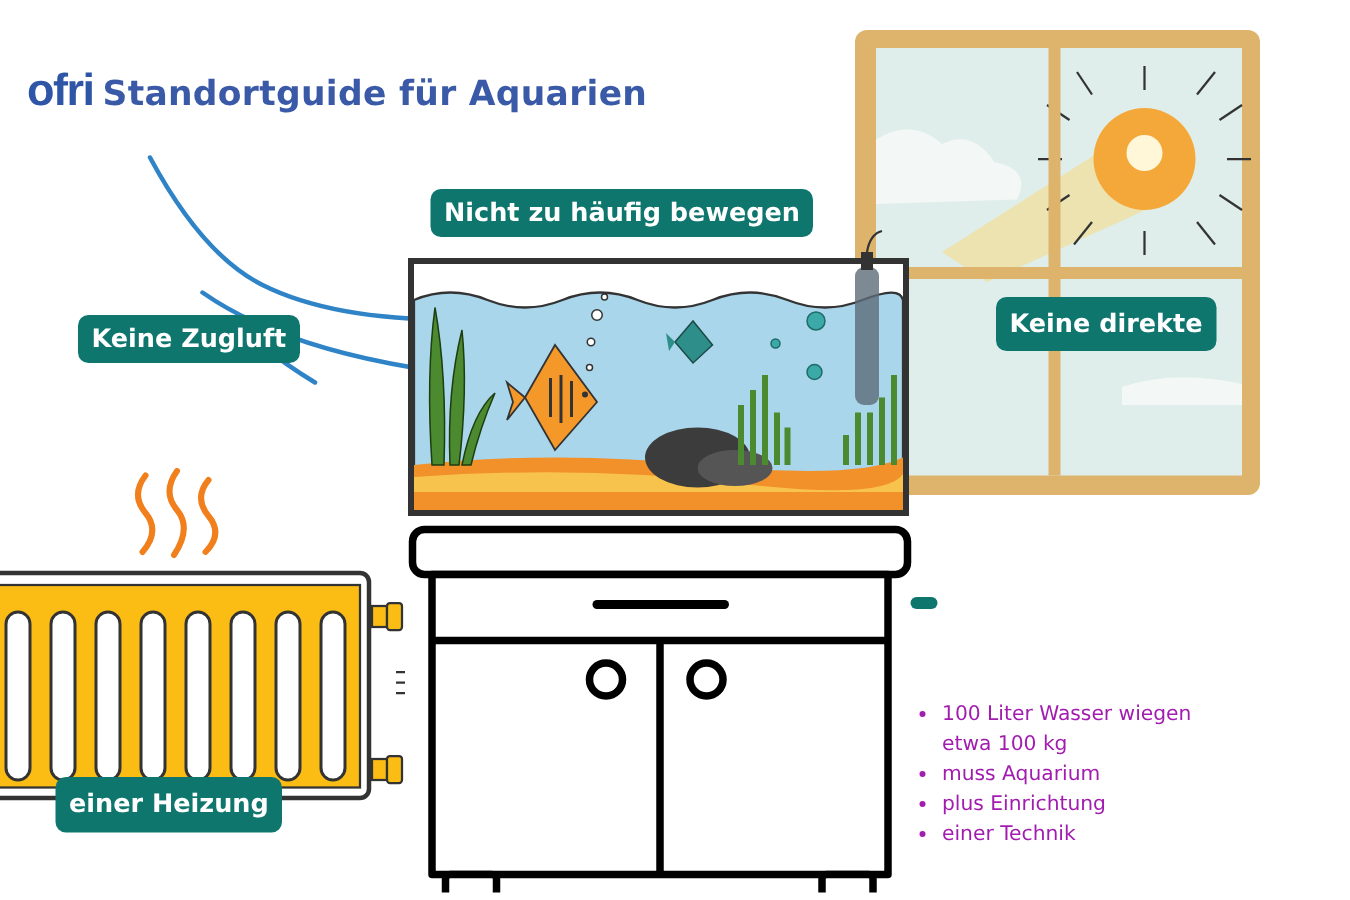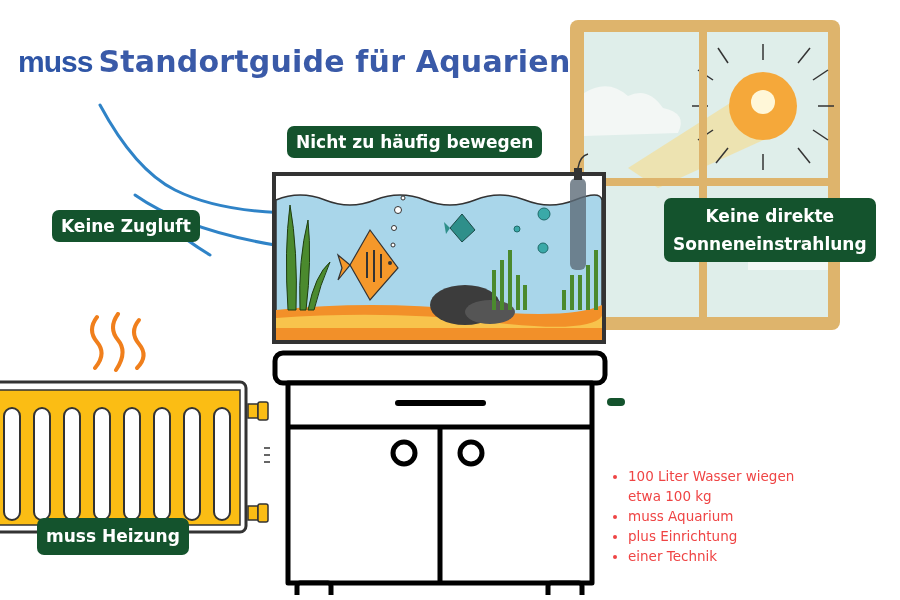--- a/index.html
+++ b/index.html
@@ -1,30 +1,30 @@
 <!DOCTYPE html>
 <html><head>
 <meta charset="utf-8">
 <style>
   html, body { margin:0; padding:0; }
   body { width:900px; height:600px; position:relative; overflow:hidden; background:#ffffff; font-family:"DejaVu Sans", sans-serif; }
   .abs { position:absolute; }
   .title { left:18px; top:44px; font-size:27px; font-weight:bold; color:#3a5aa8; white-space:nowrap; letter-spacing:0.2px; }
   .title .logo { font-family:"Liberation Sans", sans-serif; font-weight:900; font-size:30px; color:#2e55a6; letter-spacing:-1px; margin-right:6px; }
-  .title .text { font-family:"DejaVu Sans", sans-serif; font-weight:bold; font-size:30px; }
-  .label { background:#14532d; color:#fff; font-weight:bold; font-size:17px; border-radius:7px; padding:4px 9px; line-height:24px; white-space:nowrap; }
+  .title .text { font-family:"DejaVu Sans", sans-serif; font-weight:bold; font-size:23px; }
+  .label { background:#0f766e; color:#fff; font-weight:bold; font-size:17px; border-radius:7px; padding:4px 9px; line-height:24px; white-space:nowrap; }
   svg { position:absolute; }
-  .bullets { left:610px; top:466px; font-size:13.5px; color:#ef4444; line-height:20px; margin:0; padding-left:18px; }
+  .bullets { left:610px; top:466px; font-size:13.5px; color:#a21caf; line-height:20px; margin:0; padding-left:18px; }
   .bullets li { margin:0; }
 </style>
 </head>
 <body>
 
 <div class="abs title">
-  <span class="logo">muss</span><span class="text">Standortguide für Aquarien</span>
+  <span class="logo">ofri</span><span class="text">Standortguide für Aquarien</span>
 </div>
 
 <svg style="left:568px;top:18px" width="275" height="315" viewBox="0 0 275 315">
   <rect x="2" y="2" width="270" height="310" rx="8" fill="#deb46c"></rect>
   <rect x="16" y="14" width="244" height="285" fill="#dfeeea"></rect>
 
   <path d="M16 75 Q40 60 60 78 Q80 68 95 90 Q120 95 110 115 L16 118 Z" fill="#f3f7f5"></path>
   <path d="M180 240 Q215 228 260 238 L260 252 L180 252 Z" fill="#f3f7f5"></path>
 
   <path d="M60 150 L170 80 L200 120 L90 170 Z" fill="#f7dc8a" opacity="0.6"></path>
@@ -169,28 +169,27 @@
 <div class="abs label" style="left:52px;top:162px;margin-top:48px;">
   <span>Keine Zugluft</span>
 </div>
 
 <div class="abs label" style="left:287px;top:126px;">
   <span>Nicht zu häufig bewegen</span>
 </div>
 
 <div class="abs label" style="left:664px;top:198px;line-height:28px;text-align:center;">
   <div>Keine direkte</div>
-  <div>Sonneneinstrahlung</div>
 </div>
 
 <div class="abs label" style="left:607px;top:398px;font-size:18.5px;line-height:28px;">
 </div>
 
 <ul class="abs bullets" style="width:190px;">
   <li>100 Liter Wasser wiegen etwa 100 kg</li>
   <li>muss Aquarium</li>
   <li>plus Einrichtung</li>
   <li>einer Technik</li>
 </ul>
 
 <div class="abs label" style="left:37px;top:518px;line-height:29px;">
-  <div>muss Heizung</div>
+  <div>einer Heizung</div>
 </div>
 
 </body></html>

